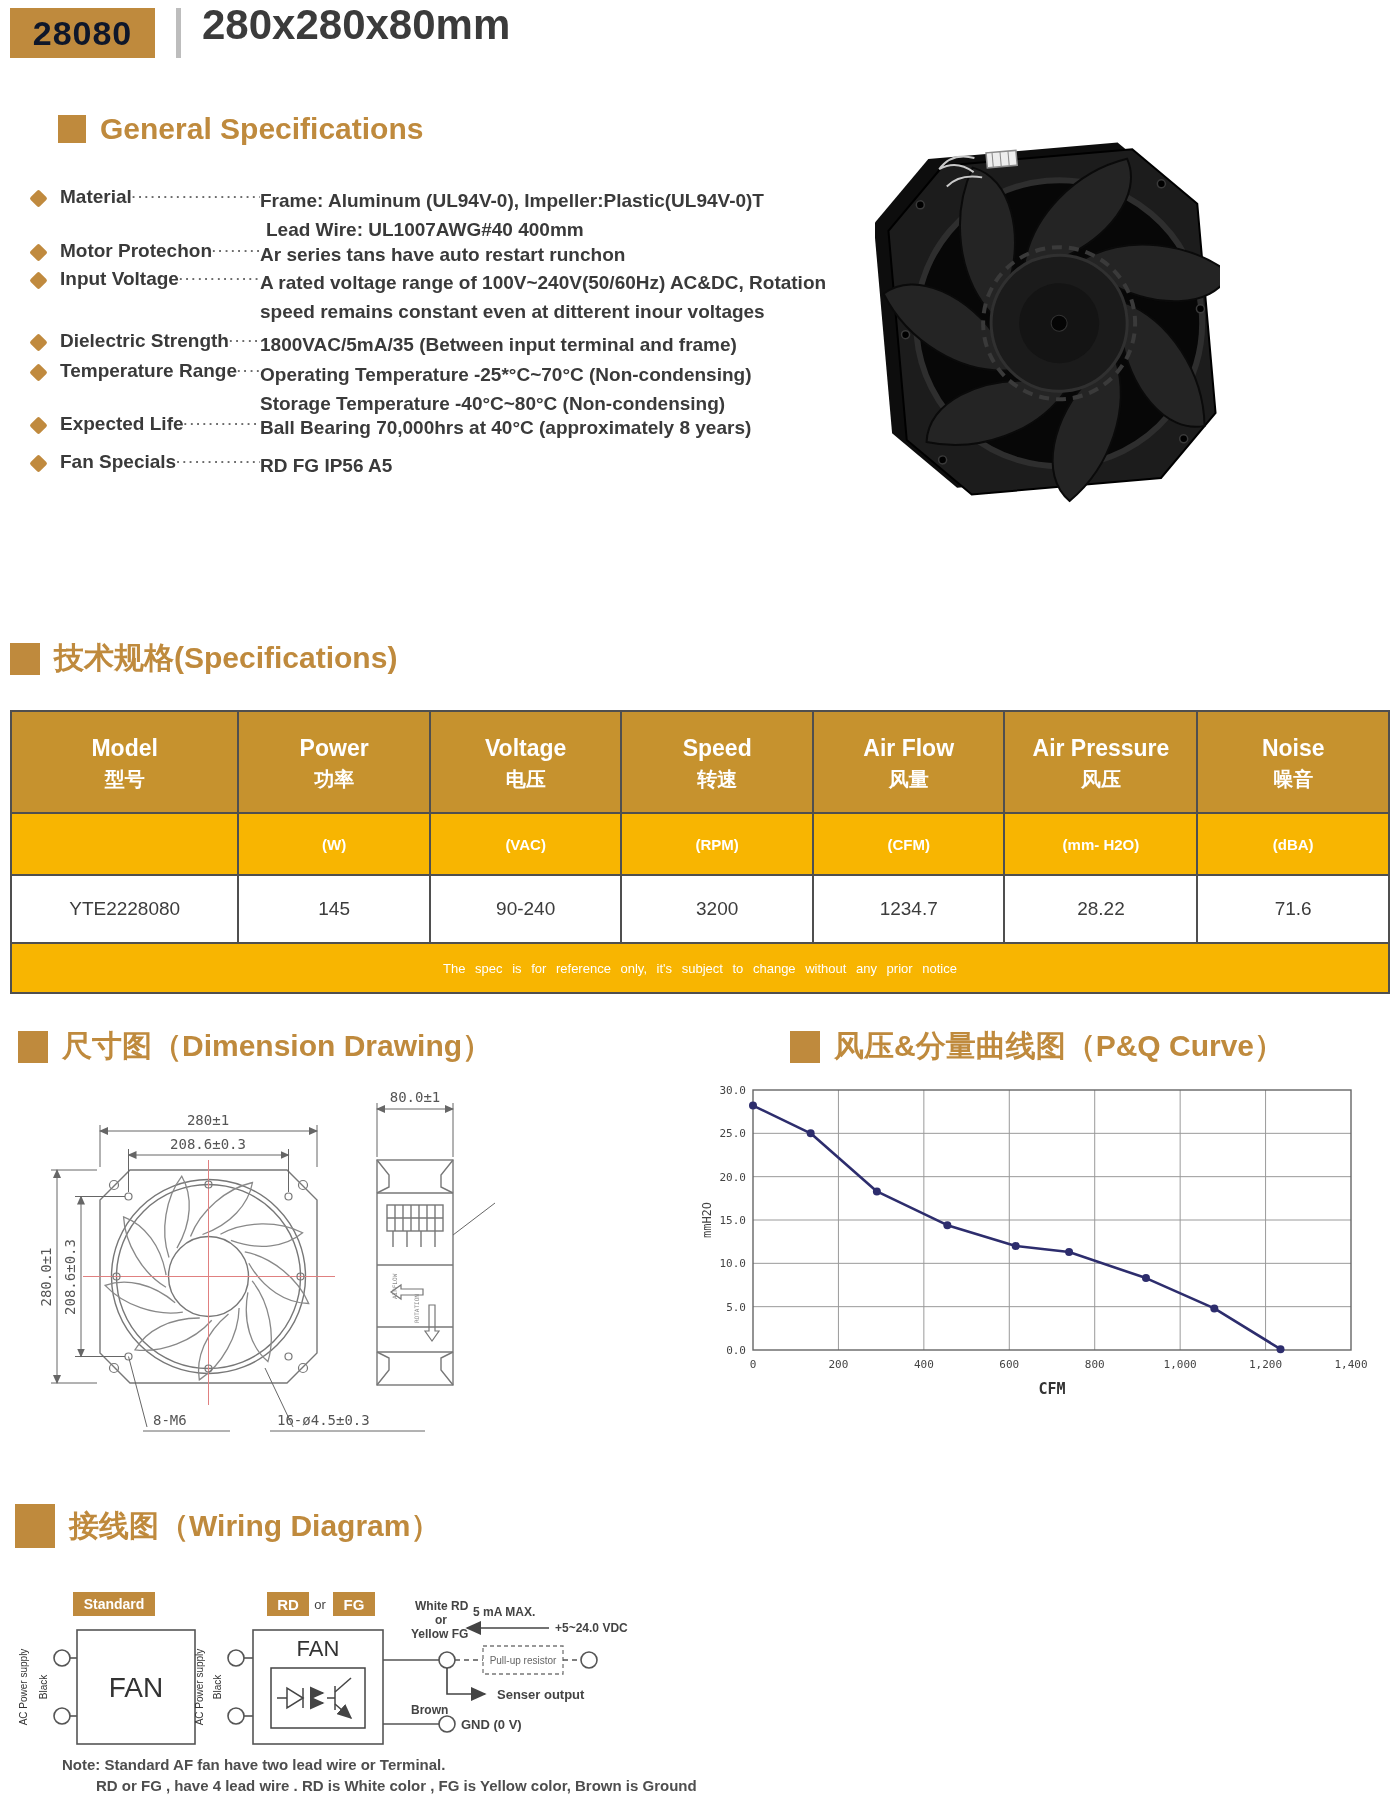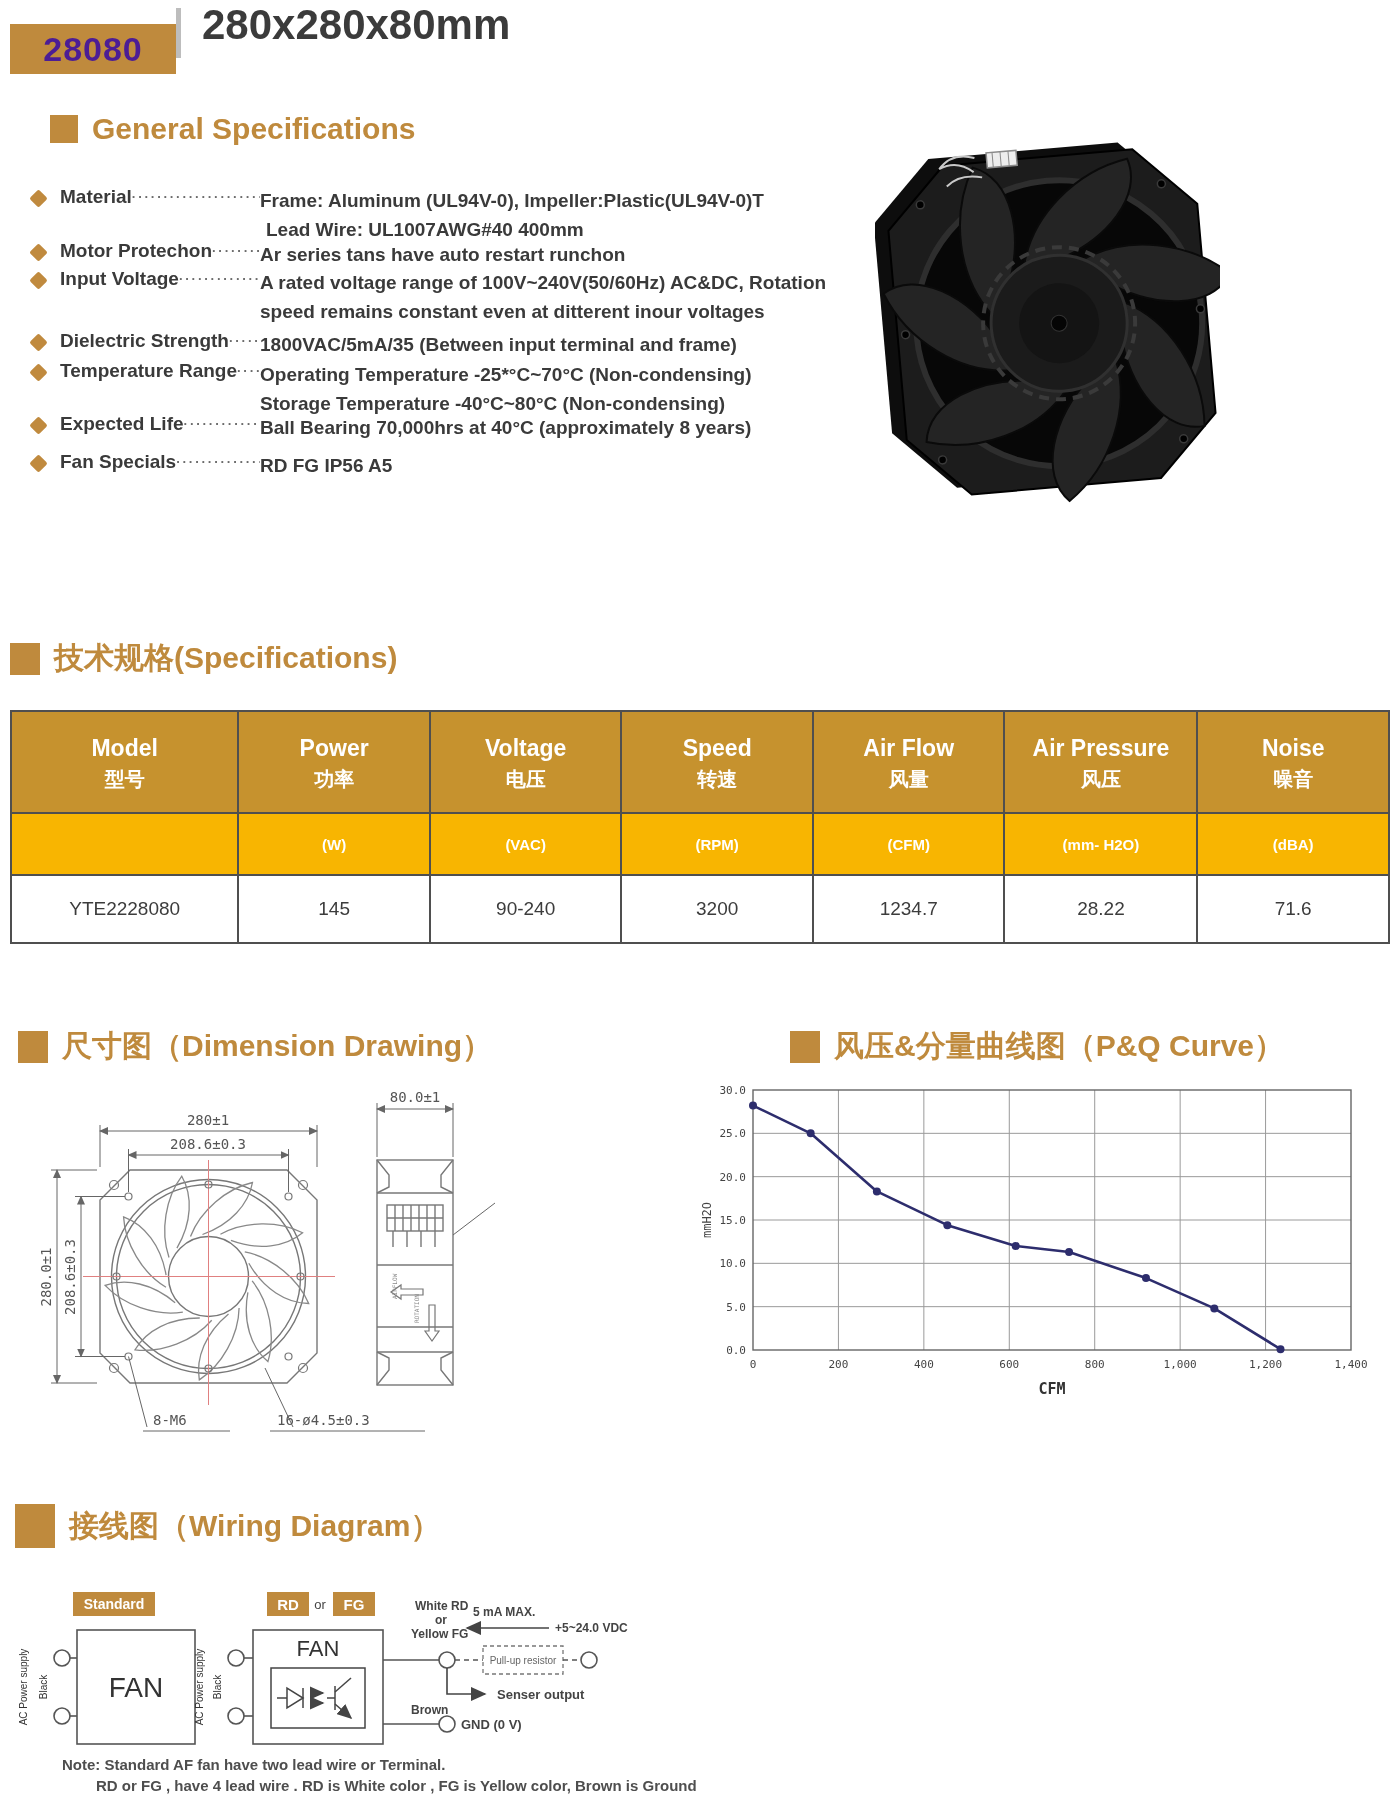--- a/index.html
+++ b/index.html
@@ -1,21 +1,21 @@
 <!DOCTYPE html>
 <html><head>
 <meta charset="utf-8">
 <style>
   html,body{margin:0;padding:0;background:#ffffff;}
   .page{position:relative;width:1400px;height:1799px;background:#fff;overflow:hidden;
         font-family:"Liberation Sans",sans-serif;color:#3a3a3a;}
 
   
-  .badge{position:absolute;left:10px;top:24px;width:166px;height:50px;background:#bf8a3d;
-         color:#4c1d95;font-size:34px;font-weight:800;display:flex;align-items:center;justify-content:center;letter-spacing:1px;}
+  .badge{position:absolute;left:10px;top:8px;width:145px;height:50px;background:#bf8a3d;
+         color:#0f172a;font-size:34px;font-weight:800;display:flex;align-items:center;justify-content:center;letter-spacing:1px;}
   .hdr-divider{position:absolute;left:176px;top:8px;width:5px;height:50px;background:#bdbdbd;}
   .hdr-title{position:absolute;left:202px;top:1px;font-size:42px;font-weight:800;color:#3b3b3b;}
 
   
   .sec{position:absolute;display:flex;align-items:center;gap:14px;}
   .sec .sq{background:#bf8a3d;flex:0 0 auto;}
   .sec .t{font-size:30px;font-weight:800;color:#bf8a3d;white-space:nowrap;}
 
   
   .spec-row{position:absolute;left:30px;width:850px;display:flex;align-items:flex-start;}
@@ -44,21 +44,21 @@
 </style>
 </head>
 <body>
 
 <div class="page">
 
   <div class="badge">28080</div>
   <div class="hdr-divider"></div>
   <div class="hdr-title">280x280x80mm</div>
 
-  <div class="sec" style="left:14px;top:112px;padding-left:36px;">
+  <div class="sec" style="left:22px;top:112px;padding-left:36px;">
     <span class="sq" style="width:28px;height:28px;"></span>
     <span class="t">General Specifications</span>
   </div>
 
   <div class="spec-row" style="top:186px;">
     <span class="diamond"></span>
     <span class="spec-lead">
         <span class="spec-label">Material</span>
         <span class="dots"></span>
       </span>
@@ -233,20 +233,23 @@
       <td>(dBA)</td>
     </tr>
     <tr class="data-row">
       <td>YTE2228080</td>
       <td>145</td>
       <td>90-240</td>
       <td>3200</td>
       <td>1234.7</td>
       <td>28.22</td>
       <td>71.6</td>
+    </tr>
+    <tr class="foot-row">
+      <td colspan="7">The spec is for reference only, it's subject to change without any prior notice</td>
     </tr>
   </tbody>
     </table>
 
   <div class="sec" style="left:10px;top:1026px;padding-left:8px;">
     <span class="sq" style="width:30px;height:32px;"></span>
     <span class="t">尺寸图（Dimension Drawing）</span>
   </div>
   <div class="sec" style="left:790px;top:1026px;">
     <span class="sq" style="width:30px;height:32px;"></span>

